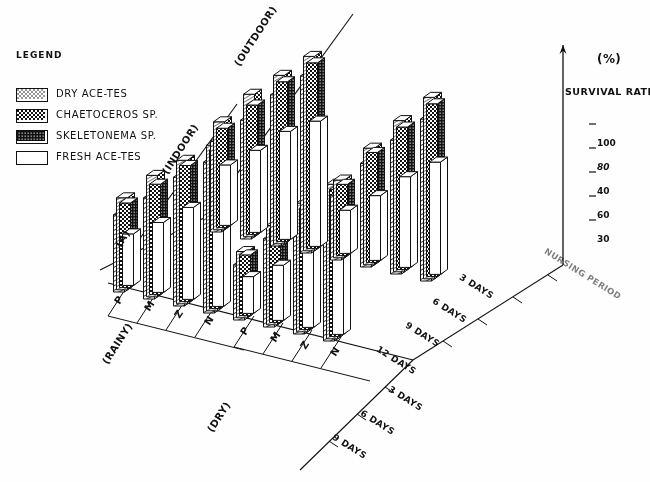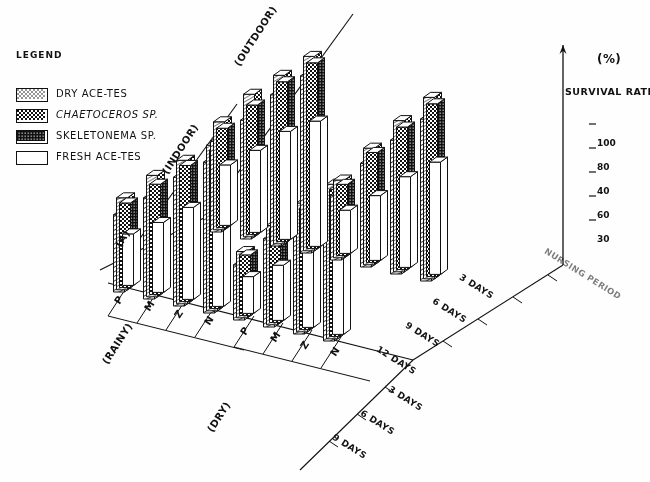--- a/index.html
+++ b/index.html
@@ -436,40 +436,40 @@
         <rect width="28" height="10" fill="url(#p-stipple)"></rect>
       </svg>
 </div>
 <div class="legend-row" style="top:88px;">DRY ACE-TES</div>
 
 <div class="sw" style="top:109px;">
   <svg width="28" height="10">
         <rect width="28" height="10" fill="url(#p-checker)"></rect>
       </svg>
 </div>
-<div class="legend-row" style="top:109px;font-style:italic;">CHAETOCEROS SP.</div>
+<div class="legend-row" style="top:109px;">CHAETOCEROS SP.</div>
 
 <div class="sw" style="top:130px;">
   <svg width="28" height="10">
         <rect width="28" height="10" fill="url(#p-dense)"></rect>
       </svg>
 </div>
 <div class="legend-row" style="top:130px;">SKELETONEMA SP.</div>
 
 <div class="sw" style="top:151px;">
   <svg width="28" height="10">
         <rect width="28" height="10" fill="url(#p-outline)"></rect>
       </svg>
 </div>
 <div class="legend-row" style="top:151px;">FRESH ACE-TES</div>
 
 <div class="lbl axis-pct">(%)</div>
 <div class="lbl axis-surv">SURVIVAL RATE</div>
 <div class="tickl" style="top:118px;">100</div>
-<div class="tickl" style="top:142px;">80</div>
+<div class="tickl" style="top:142px;font-style:italic;">80</div>
 <div class="tickl" style="top:166px;">40</div>
 <div class="tickl" style="top:190px;">60</div>
 <div class="tickl" style="top:214px;">30</div>
 
 <div class="lbl rot" style="left:160px;top:170px;font-size:10px;
      transform:rotate(-57deg);">(INDOOR)</div>
 <div class="lbl rot" style="left:232px;top:62px;font-size:10px;
      transform:rotate(-57deg);">(OUTDOOR)</div>
 <div class="lbl rot" style="left:113px;top:243px;font-size:10px;
      transform:rotate(-57deg);">(A)</div>

